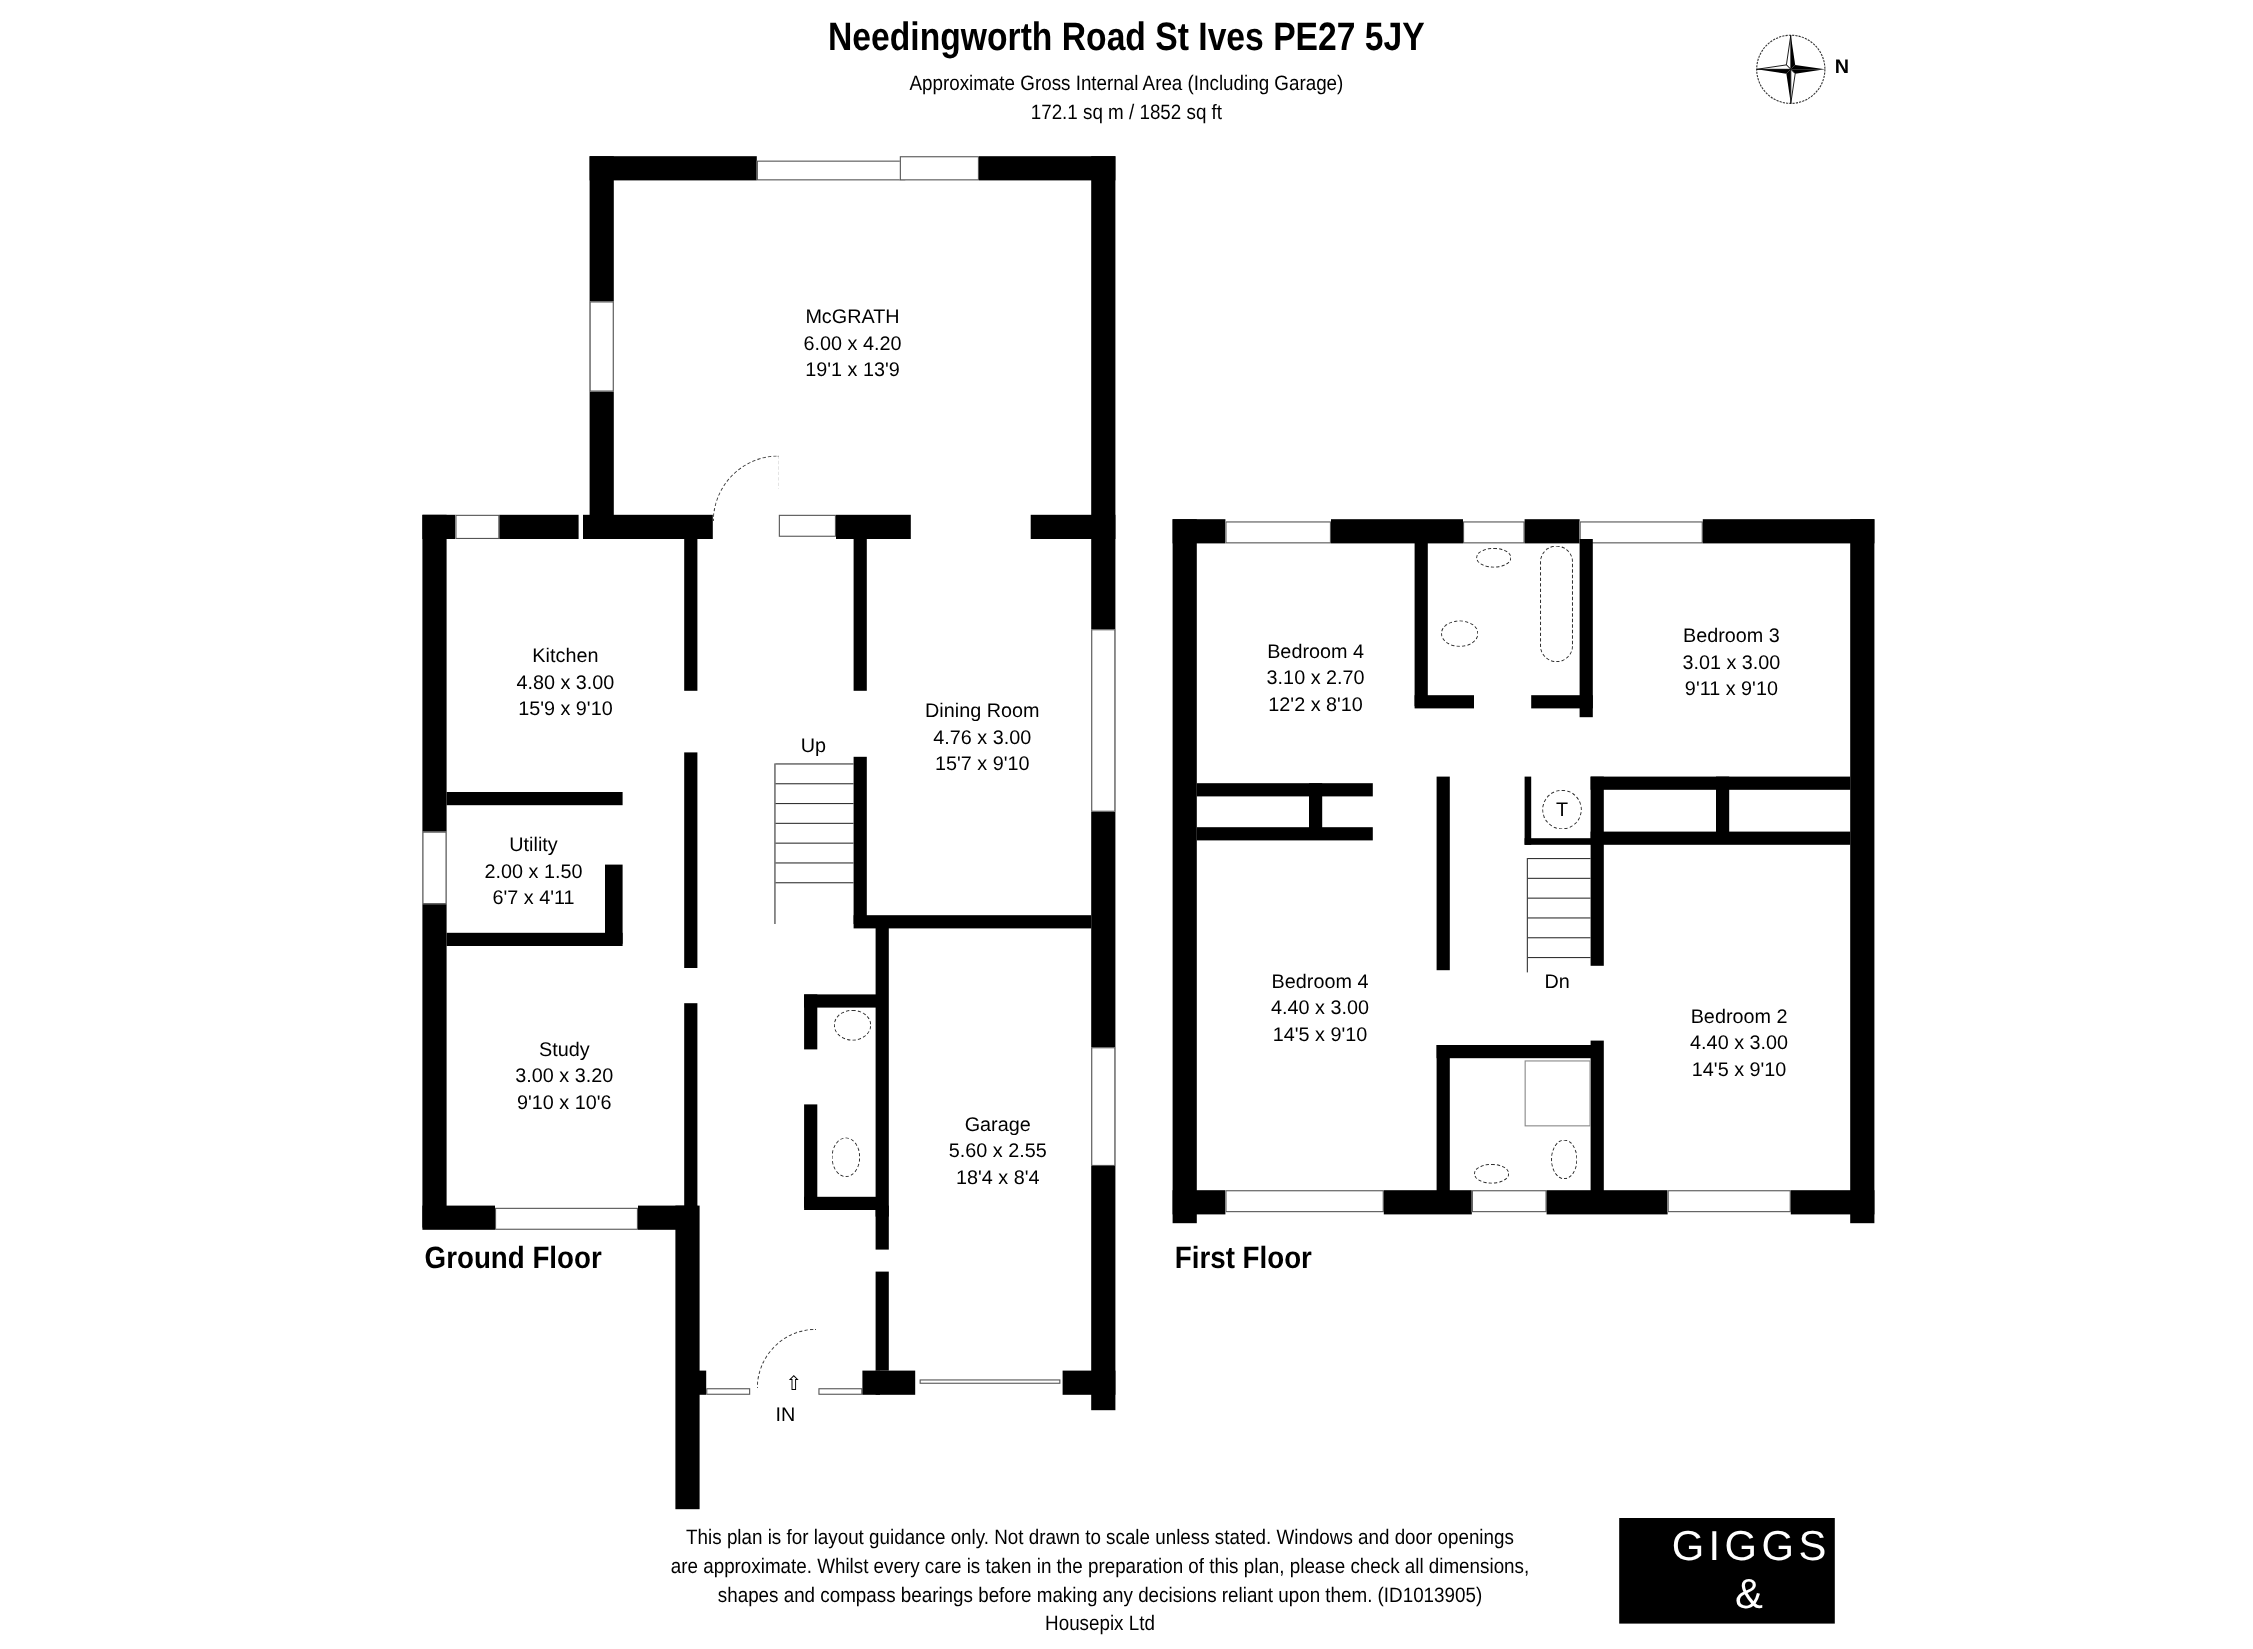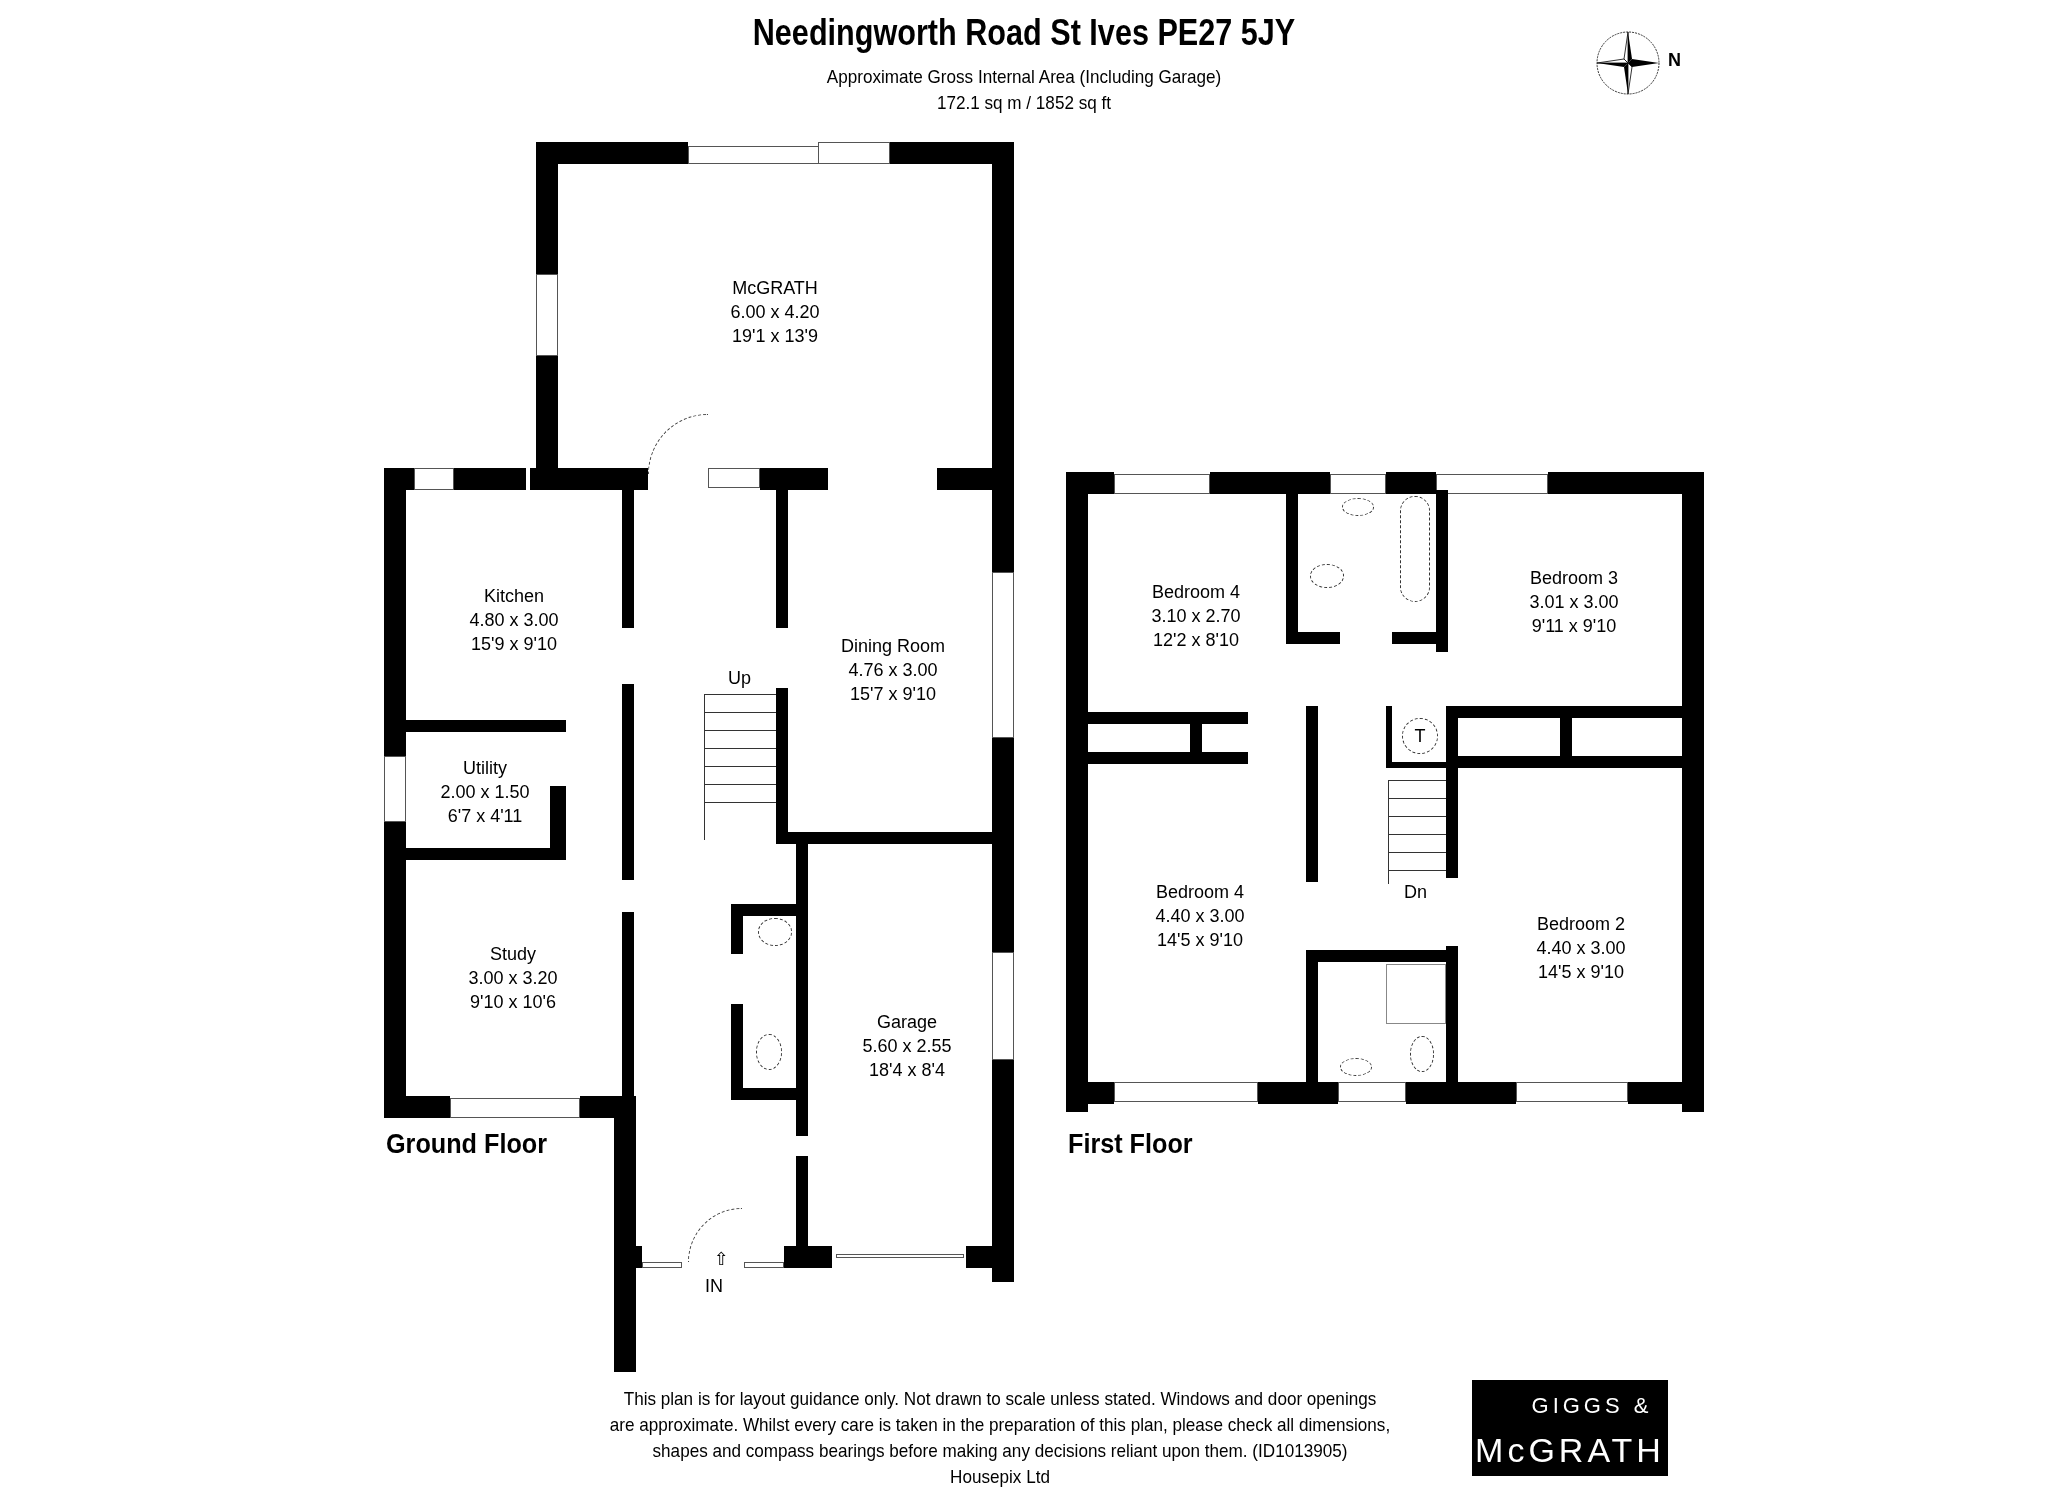--- a/index.html
+++ b/index.html
@@ -225,15 +225,15 @@
   <div class="floor-label" style="left:1068px;top:1128px;">First Floor</div>
 </div>
 
 <div class="abs" style="left:500px;top:1386px;width:1000px;text-align:center;font-size:19px;line-height:26px;transform:scaleX(0.9);">
   <div>This plan is for layout guidance only. Not drawn to scale unless stated. Windows and door openings</div>
   <div>are approximate. Whilst every care is taken in the preparation of this plan, please check all dimensions,</div>
   <div>shapes and compass bearings before making any decisions reliant upon them. (ID1013905)</div>
   <div>Housepix Ltd</div>
 </div>
 <div id="logo" style="left:1472px;top:1380px;width:196px;height:96px;">
-  <div style="font-size:22px;line-height:44px;margin-top:4px;padding-left:44px;">GIGGS &amp;</div>
+  <div style="font-size:38px;line-height:44px;margin-top:4px;padding-left:44px;">GIGGS &amp;</div>
   <div style="font-size:34px;line-height:44px;">McGRATH</div>
 </div>
 
 </body></html>

